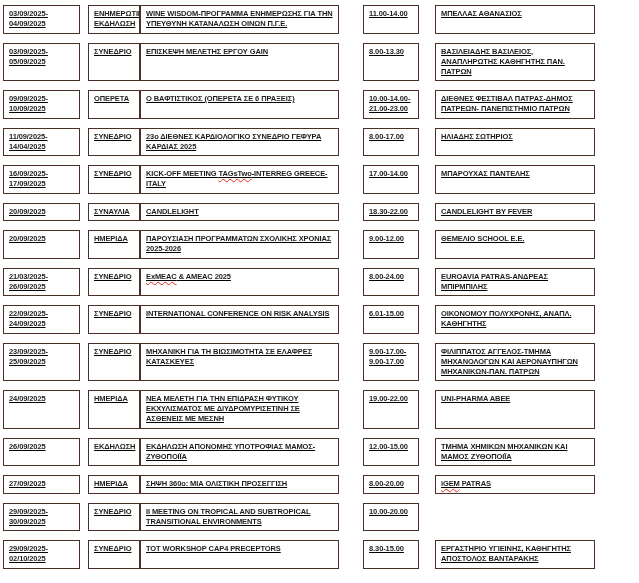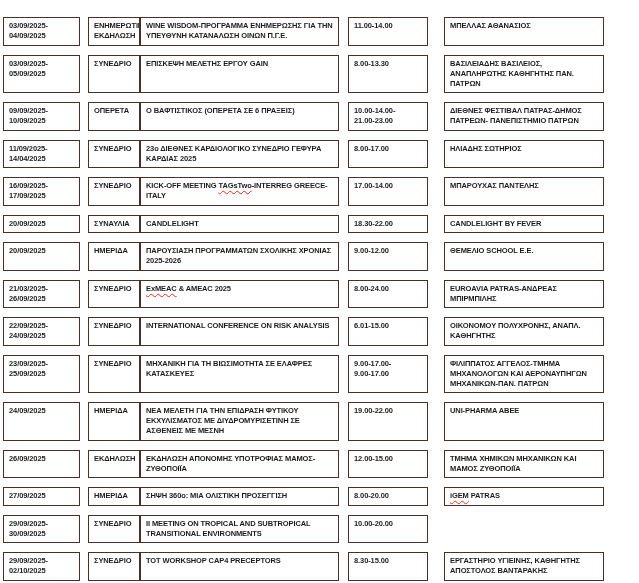--- a/index.html
+++ b/index.html
@@ -9,22 +9,23 @@
     --page-bg: #ffffff;
   }
   * { margin: 0; padding: 0; }
   html, body {
     width: 639px; height: 583px;
     background: var(--page-bg);
     font-family: "Liberation Sans", sans-serif;
     overflow: hidden;
   }
   .doc {
-    padding: 17px 0 0 3px;
+    padding: 5px 0 0 3px;
     width: 636px;
+    text-decoration: underline;
   }
   .row {
     display: flex;
     align-items: stretch;
     margin-bottom: 9px;
   }
   .cell {
     box-sizing: border-box;
     border: 1.5px solid var(--cell-border);
     background: #ffffff;
@@ -32,22 +33,22 @@
     font-size: 7.5px;
     font-weight: bold;
     letter-spacing: -0.1px;
     line-height: 10px;
     color: var(--text-color);
     white-space: pre-line;
     overflow: hidden;
   }
   .c-dates     { width: 77px;  margin-right: 8px;  }
   .c-type      { width: 52px;  }
-  .c-title     { width: 199px; margin-right: 9px;  }
-  .c-time      { width: 80px;  margin-right: 16px; }
+  .c-title     { width: 199px; margin-right: 24px;  }
+  .c-time      { width: 56px;  margin-right: 16px; }
   .c-organizer { width: 160px; }
   .misspelled {
     text-decoration-line: underline;
     text-decoration-style: wavy;
     text-decoration-color: var(--squiggle-color);
     text-decoration-thickness: 1px;
     text-underline-offset: 2px;
   }
 </style>
 </head>

